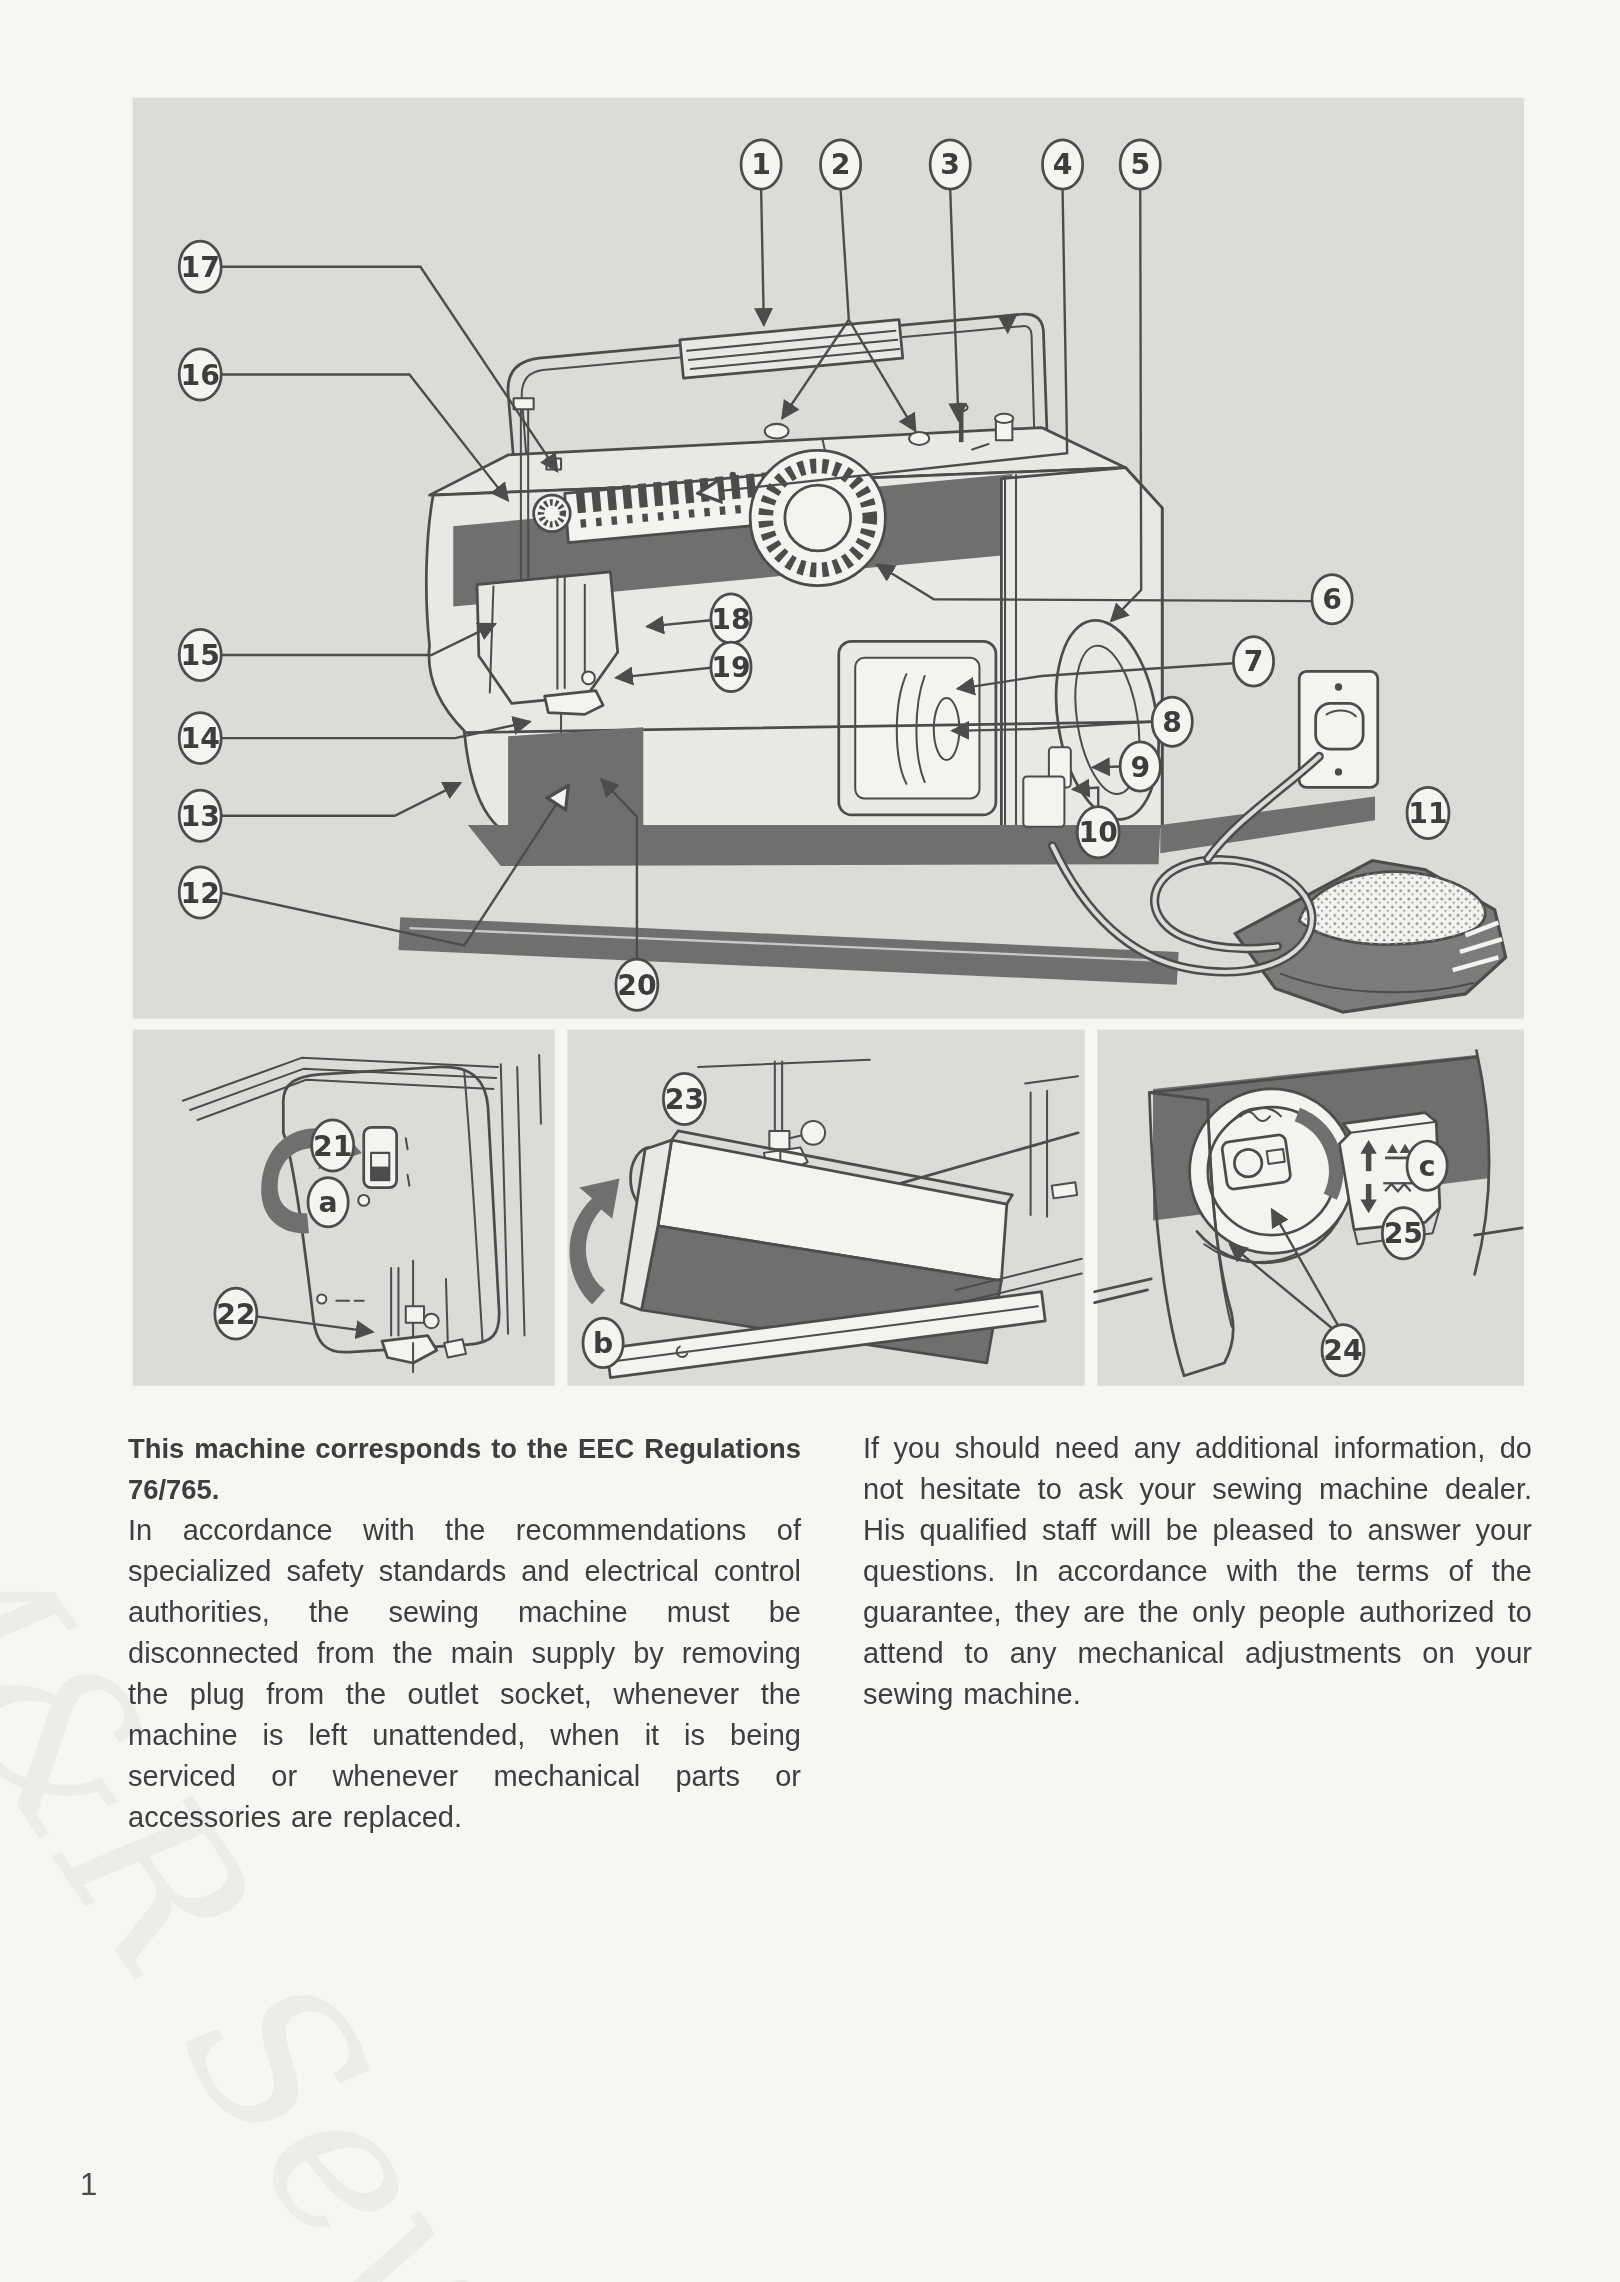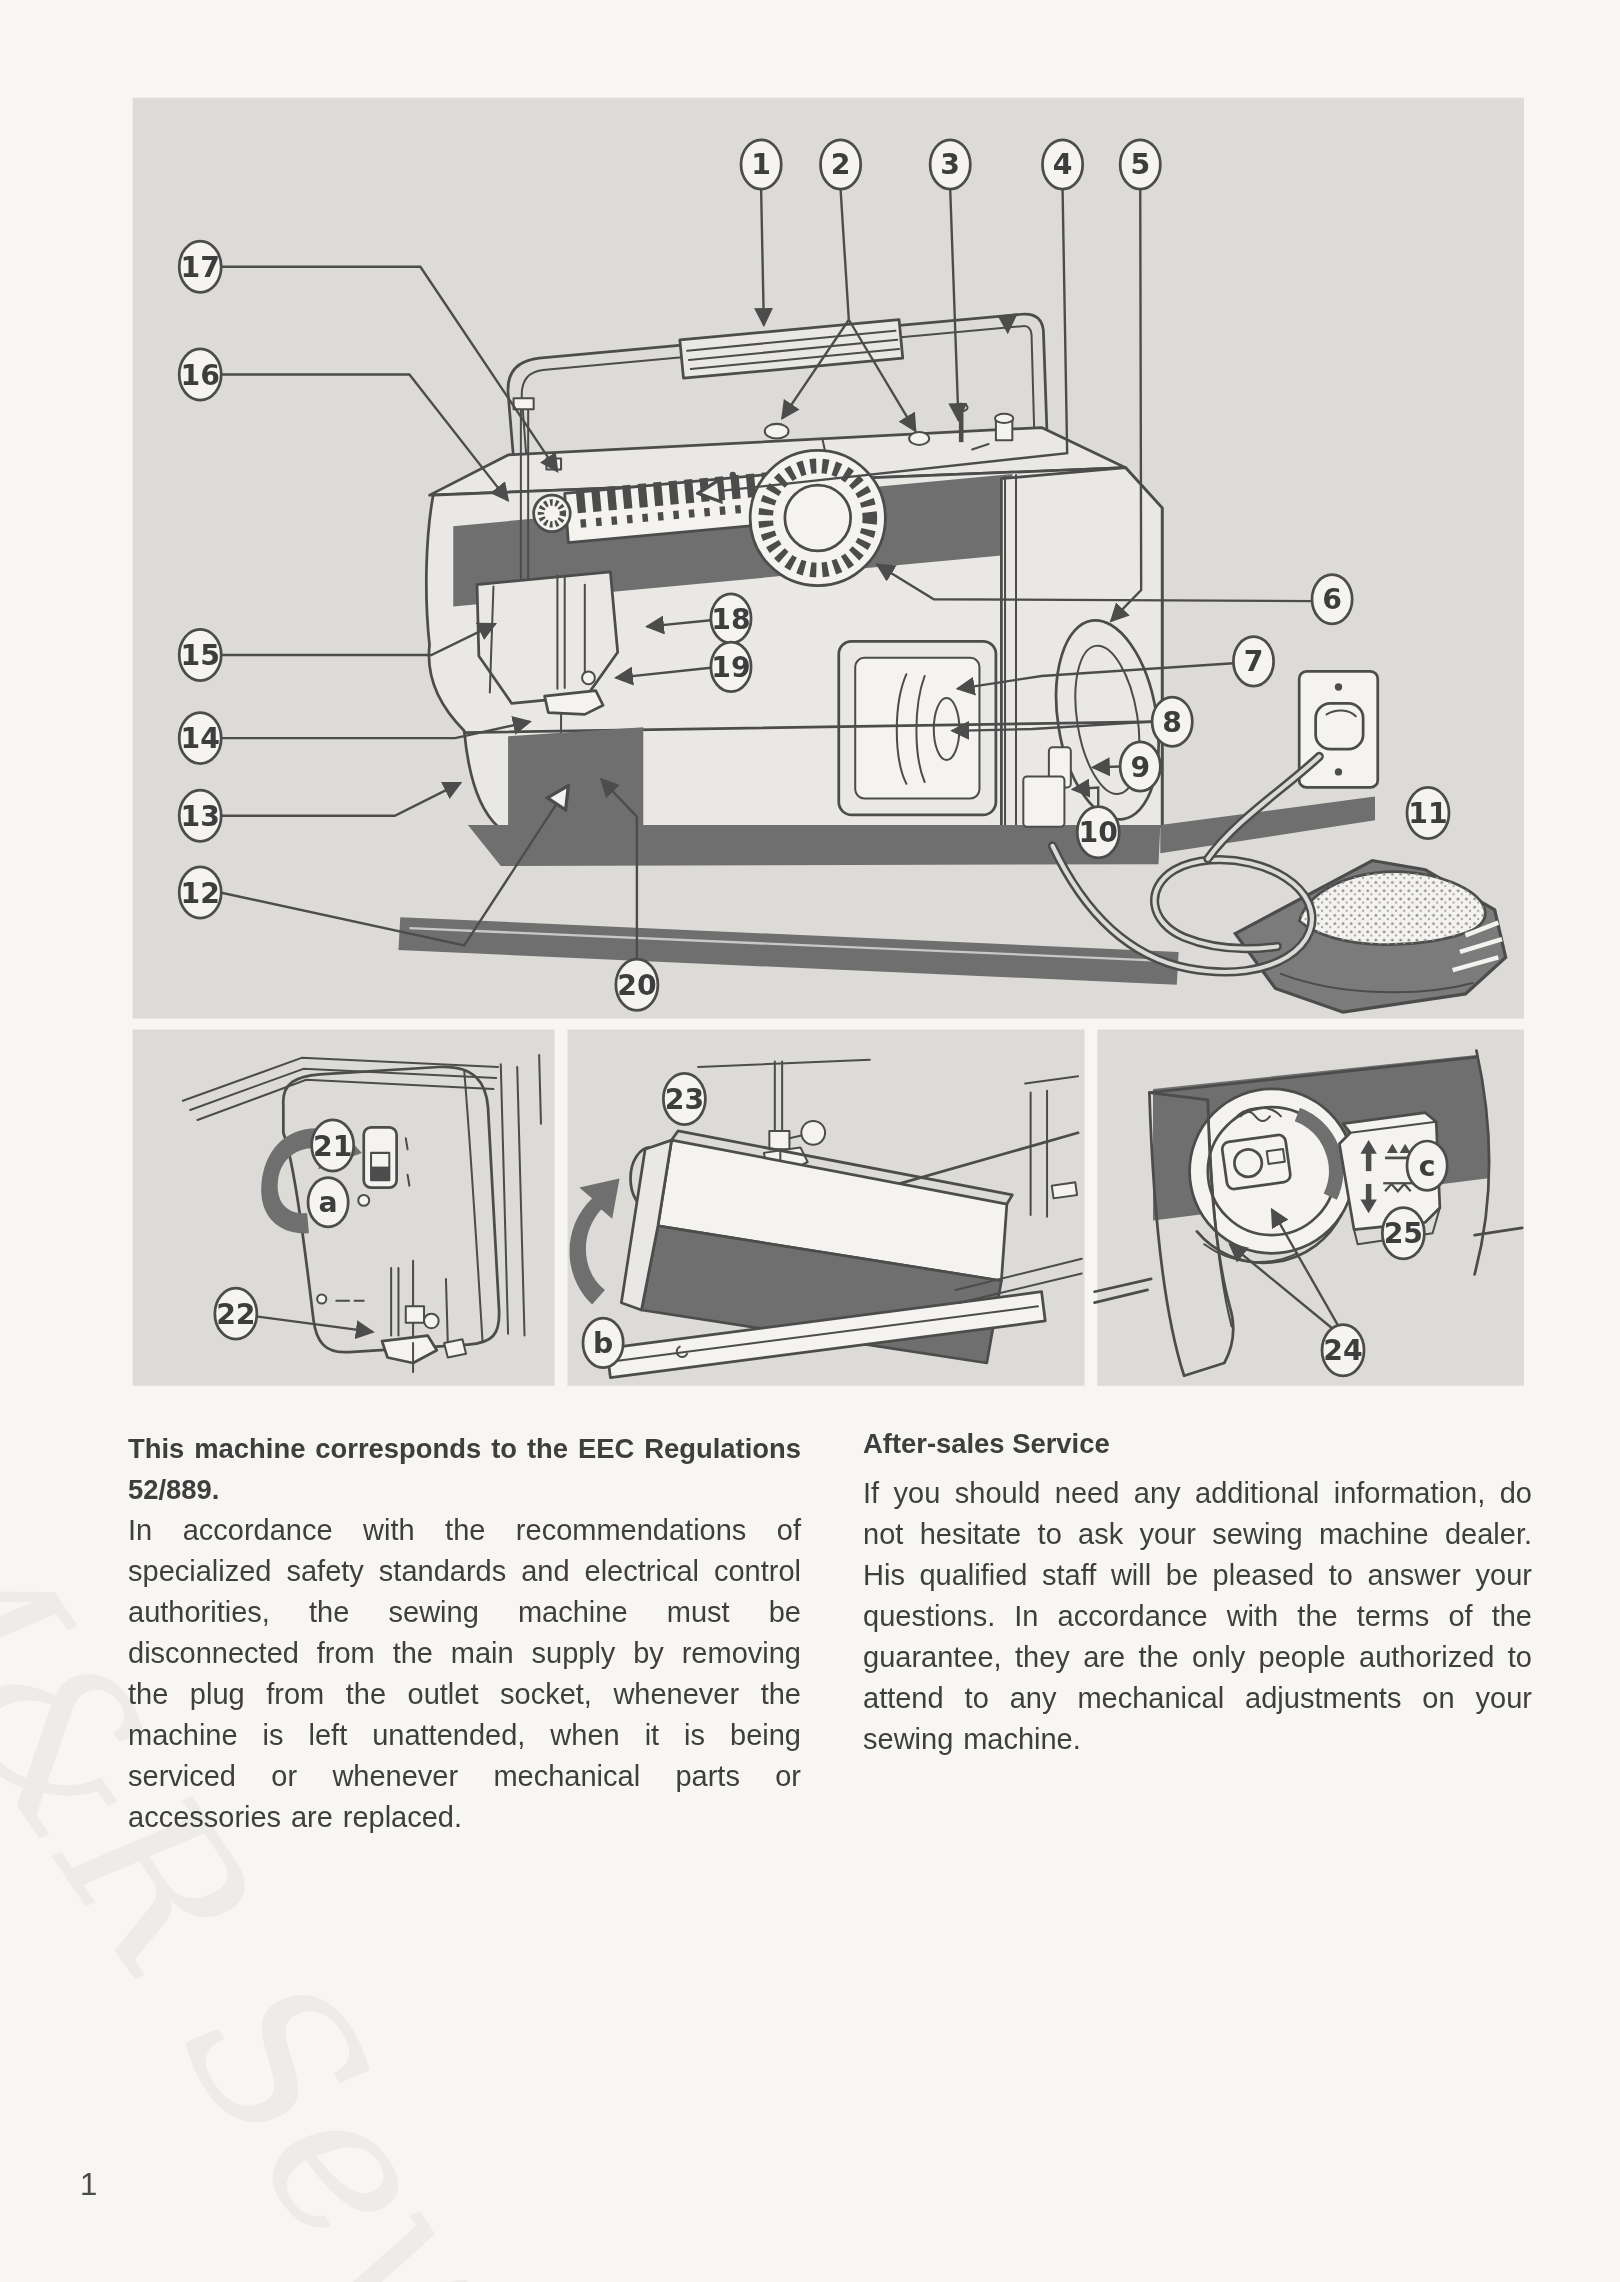--- a/index.html
+++ b/index.html
@@ -419,24 +419,23 @@
           <text class="co-label" x="1536" y="1361">25</text>
         </g>
       <g>
           <ellipse class="co-circle" cx="1470" cy="1478" rx="23" ry="28"></ellipse>
           <text class="co-label" x="1470" y="1489">24</text>
         </g>
     </g>
   </svg>
 
   <div class="textcol col-left">
-    <p class="doc-lead">This machine corresponds to the EEC Regulations 52/889.</p>
+    <p class="doc-lead">This machine corresponds to the EEC Regulations 76/765.</p>
     <p class="doc-p">In accordance with the recommendations of specialized safety standards and electrical control authorities, the sewing machine must be disconnected from the main supply by removing the plug from the outlet socket, whenever the machine is left unattended, when it is being serviced or whenever mechanical parts or accessories are replaced.</p>
   </div>
 
   <div class="textcol col-right">
-    <h2 class="doc-h first">After-sales Service</h2>
     <p class="doc-p">If you should need any additional information, do not hesitate to ask your sewing machine dealer. His qualified staff will be pleased to answer your questions. In accordance with the terms of the guarantee, they are the only people authorized to attend to any mechanical adjustments on your sewing machine.</p>
   </div>
 
   <div class="pagenum">1</div>
 </div>
 
 
 </body></html>

